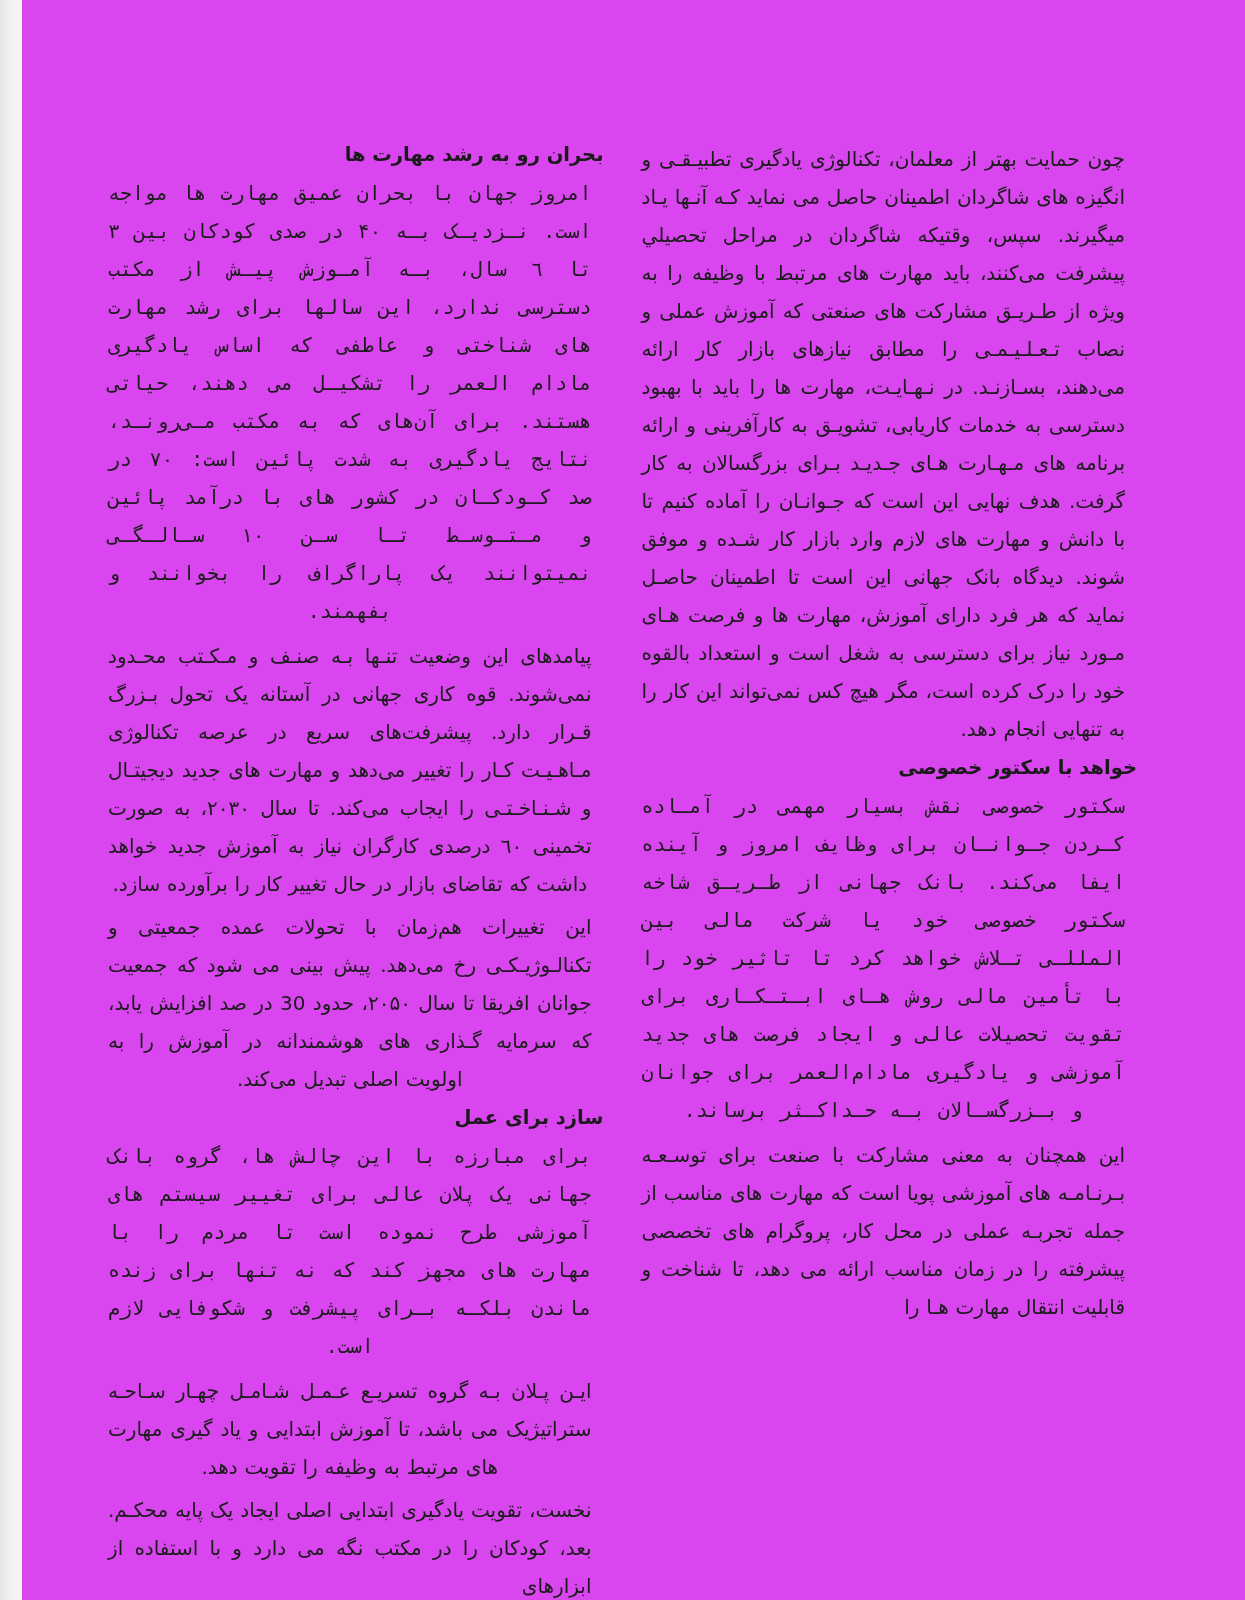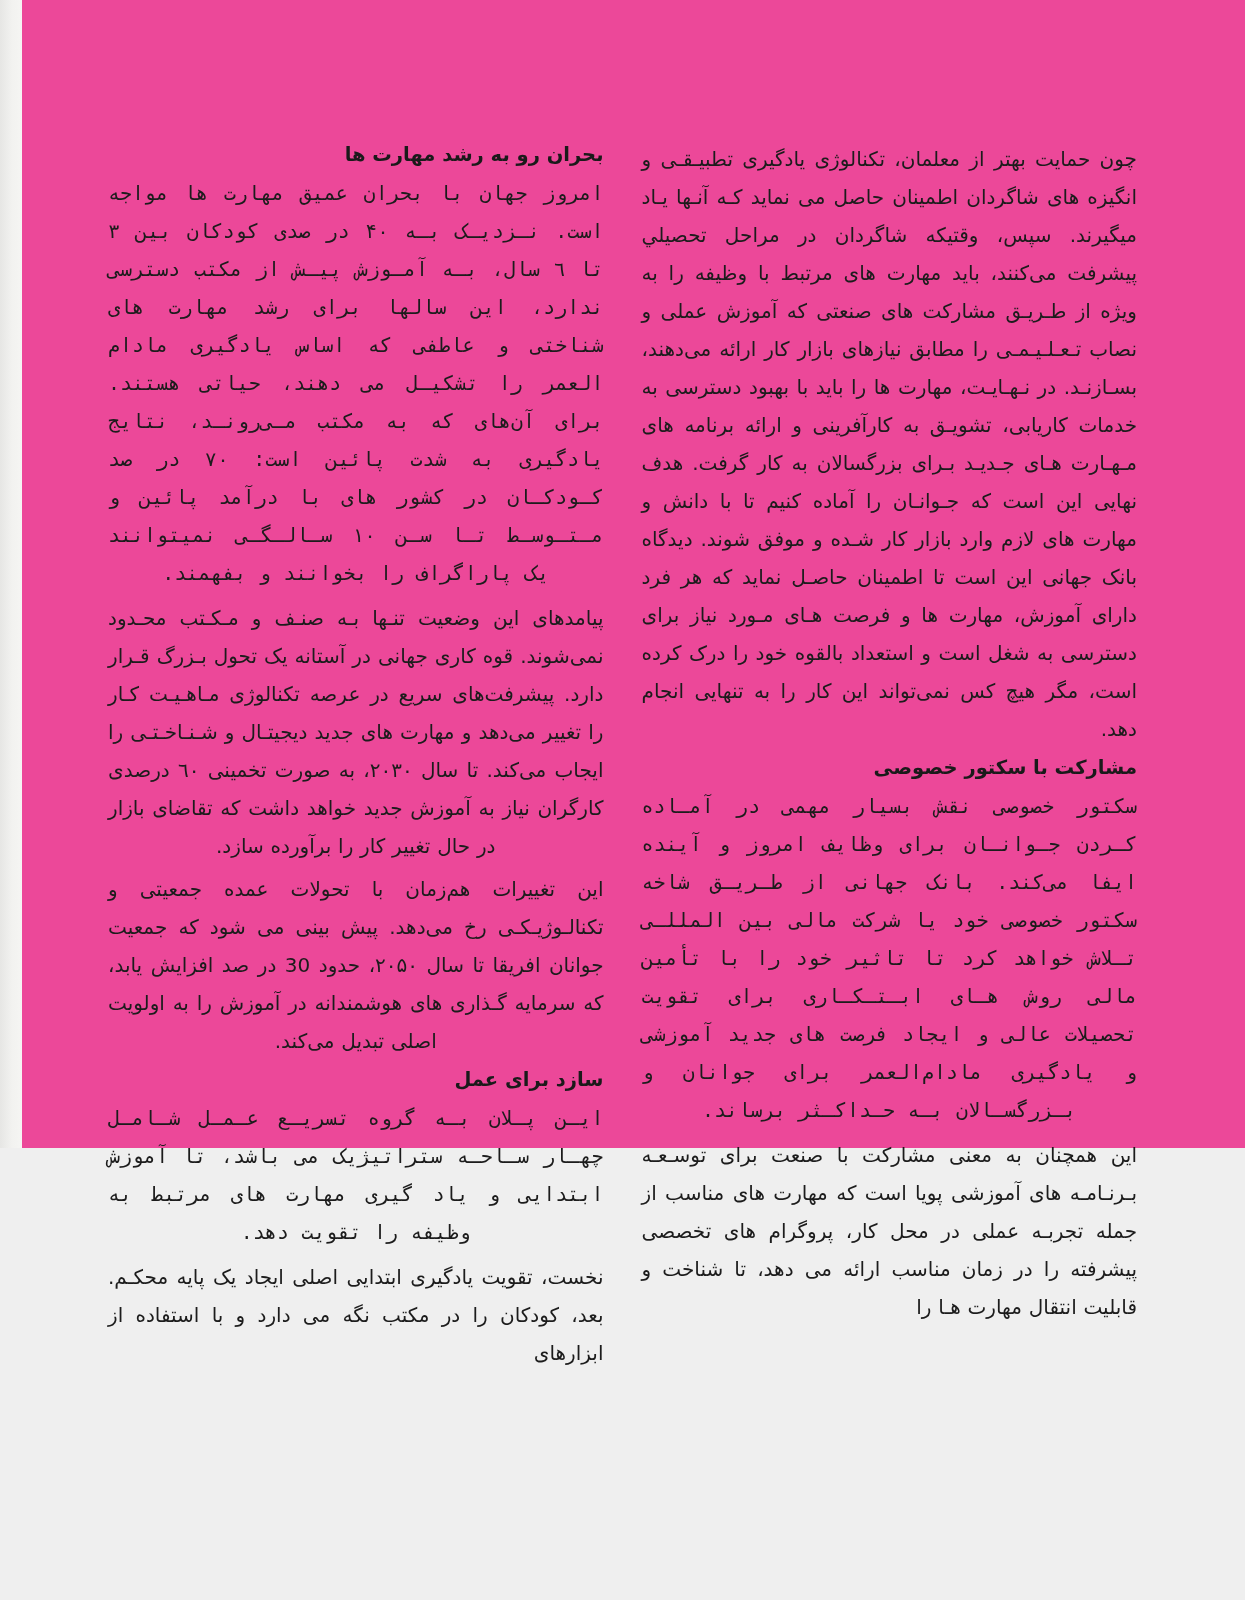--- a/index.html
+++ b/index.html
@@ -10,22 +10,22 @@
   body {
     width: 1245px;
     height: 1600px;
     background: #efefef;
     font-family: "DejaVu Sans", "Liberation Sans", sans-serif;
     overflow: hidden;
   }
   #page {
     position: relative;
     width: 1245px;
-    height: 1148px;
-    background: #ec4899;
+    height: 1600px;
+    background: #d946ef;
     box-sizing: border-box;
   }
   #page::before {
     
     content: "";
     position: absolute;
     left: 0; top: 0; bottom: 0;
     width: 22px;
     background: linear-gradient(to right, #e6e6e4 0%, #f2f2f0 55%, #f5f5f3 100%);
     pointer-events: none;
@@ -51,21 +51,21 @@
     font-weight: bold;
     color: #1a1a1a;
     text-align: right;
     letter-spacing: 0;
   }
   .column > h2.heading + p.para {
     margin-top: 2px;
     font-family: Liberation Mono, monospace;
   }
   p.para {
-    margin: 0 0 5px 0;
+    margin: 0 12px 5px 0;
     font-size: 20px;
     line-height: 1.9;
     color: #1c1c1c;
     text-align: justify;
     text-align-last: right;
     text-justify: inter-word;
     word-spacing: 0.02em;
   }
   p.para.last-line-center {
     text-align-last: center;
@@ -86,32 +86,33 @@
       <h2 class="heading">بحران رو به رشد مهارت ها</h2>
 
       <p class="para last-line-center">امروز جهان با بحران عمیق مهارت ها مواجه است. نـزدیـک بـه ۴۰ در صدی کودکان بین ۳ تا ٦ سال، بـه آمـوزش پیـش از مکتب دسترسی ندارد، این سالها برای رشد مهارت های شناختی و عاطفی که اساس یادگیری مادام العمر را تشکیـل می دهند، حیاتی هستند. برای آن‌های که به مکتب مـی‌رونـد، نتایج یادگیری به شدت پائین است: ۷۰ در صد کـودکـان در کشور های با درآمد پائین و مـتـوسـط تـا سـن ۱۰ سـالـگـی نمیتوانند یک پاراگراف را بخوانند و بفهمند.</p>
 
       <p class="para last-line-center">پیامدهای این وضعیت تنـها بـه صنـف و مـکـتب محـدود نمی‌شوند. قوه کاری جهانی در آستانه یک تحول بـزرگ قـرار دارد. پیشرفت‌های سریع در عرصه تکنالوژی مـاهـیـت کـار را تغییر می‌دهد و مهارت های جدید دیجیتـال و شـنـاخـتـی را ایجاب می‌کند. تا سال ۲۰۳۰، به صورت تخمینی ٦۰ درصدی کارگران نیاز به آموزش جدید خواهد داشت که تقاضای بازار در حال تغییر کار را برآورده سازد.</p>
 
       <p class="para last-line-center">این تغییرات هم‌زمان با تحولات عمده جمعیتی و تکنالـوژیـکـی رخ می‌دهد. پیش بینی می شود که جمعیت جوانان افریقا تا سال ۲۰۵۰، حدود 30 در صد افزایش یابد، که سرمایه گـذاری های هوشمندانه در آموزش را به اولویت اصلی تبدیل می‌کند.</p>
 
       <h2 class="heading">سازد برای عمل</h2>
 
+      <p class="para last-line-center">برای مبارزه با این چالش ها، گروه بانک جهانی یک پلان عالی برای تغییر سیستم های آموزشی طرح نموده است تا مردم را با مهارت های مجهز کند که نه تنها برای زنده ماندن بلکـه بـرای پیشرفت و شکوفایی لازم است.</p>
 
       <p class="para last-line-center">ایـن پـلان بـه گروه تسریـع عـمـل شـامـل چهـار سـاحـه ستراتیژیک می باشد، تا آموزش ابتدایی و یاد گیری مهارت های مرتبط به وظیفه را تقویت دهد.</p>
 
       <p class="para last-line-right">نخست، تقویت یادگیری ابتدایی اصلی ایجاد یک پایه محکـم. بعد، کودکان را در مکتب نگه می دارد و با استفاده از ابزارهای</p>
 
     </div>
 
     <div class="column">
 
       <p class="para last-line-right">چون حمایت بهتر از معلمان، تکنالوژی یادگیری تطبیـقـی و انگیزه های شاگردان اطمینان حاصل می نماید کـه آنـها یـاد میگیرند. سپس، وقتیکه شاگردان در مراحل تحصیلي پیشرفت می‌کنند، باید مهارت های مرتبط با وظیفه را به ویژه از طـریـق مشارکت های صنعتی که آموزش عملی و نصاب تـعـلـیـمـی را مطابق نیازهای بازار کار ارائه می‌دهند، بسـازنـد. در نـهـایـت، مهارت ها را باید با بهبود دسترسی به خدمات کاریابی، تشویـق به کارآفرینی و ارائه برنامه های مـهـارت هـای جـدیـد بـرای بزرگسالان به کار گرفت. هدف نهایی این است که جـوانـان را آماده کنیم تا با دانش و مهارت های لازم وارد بازار کار شـده و موفق شوند. دیدگاه بانک جهانی این است تا اطمینان حاصـل نماید که هر فرد دارای آموزش، مهارت ها و فرصت هـای مـورد نیاز برای دسترسی به شغل است و استعداد بالقوه خود را درک کرده است، مگر هیچ کس نمی‌تواند این کار را به تنهایی انجام دهد.</p>
 
-      <h2 class="heading">مشارکت با سکتور خصوصی</h2>
+      <h2 class="heading">خواهد با سکتور خصوصی</h2>
 
       <p class="para last-line-center">سکتور خصوصی نقش بسیار مهمی در آمـاده کـردن جـوانـان برای وظایف امروز و آینده ایفا می‌کند. بانک جهانی از طـریـق شاخه سکتور خصوصی خود یا شرکت مالی بین المللـی تـلاش خواهد کرد تا تاثیر خود را با تأمین مالی روش هـای ابـتـکـاری برای تقویت تحصیلات عالی و ایجاد فرصت های جدید آموزشی و یادگیری مادام‌العمر برای جوانان و بـزرگسـالان بـه حـداکـثر برساند.</p>
 
 
       <p class="para last-line-right">این همچنان به معنی مشارکت با صنعت برای توسـعـه بـرنـامـه های آموزشی پویا است که مهارت های مناسب از جمله تجربـه عملی در محل کار، پروگرام های تخصصی پیشرفته را در زمان مناسب ارائه می دهد، تا شناخت و قابلیت انتقال مهارت هـا را</p>
 
     </div>
 
   </div>
 

